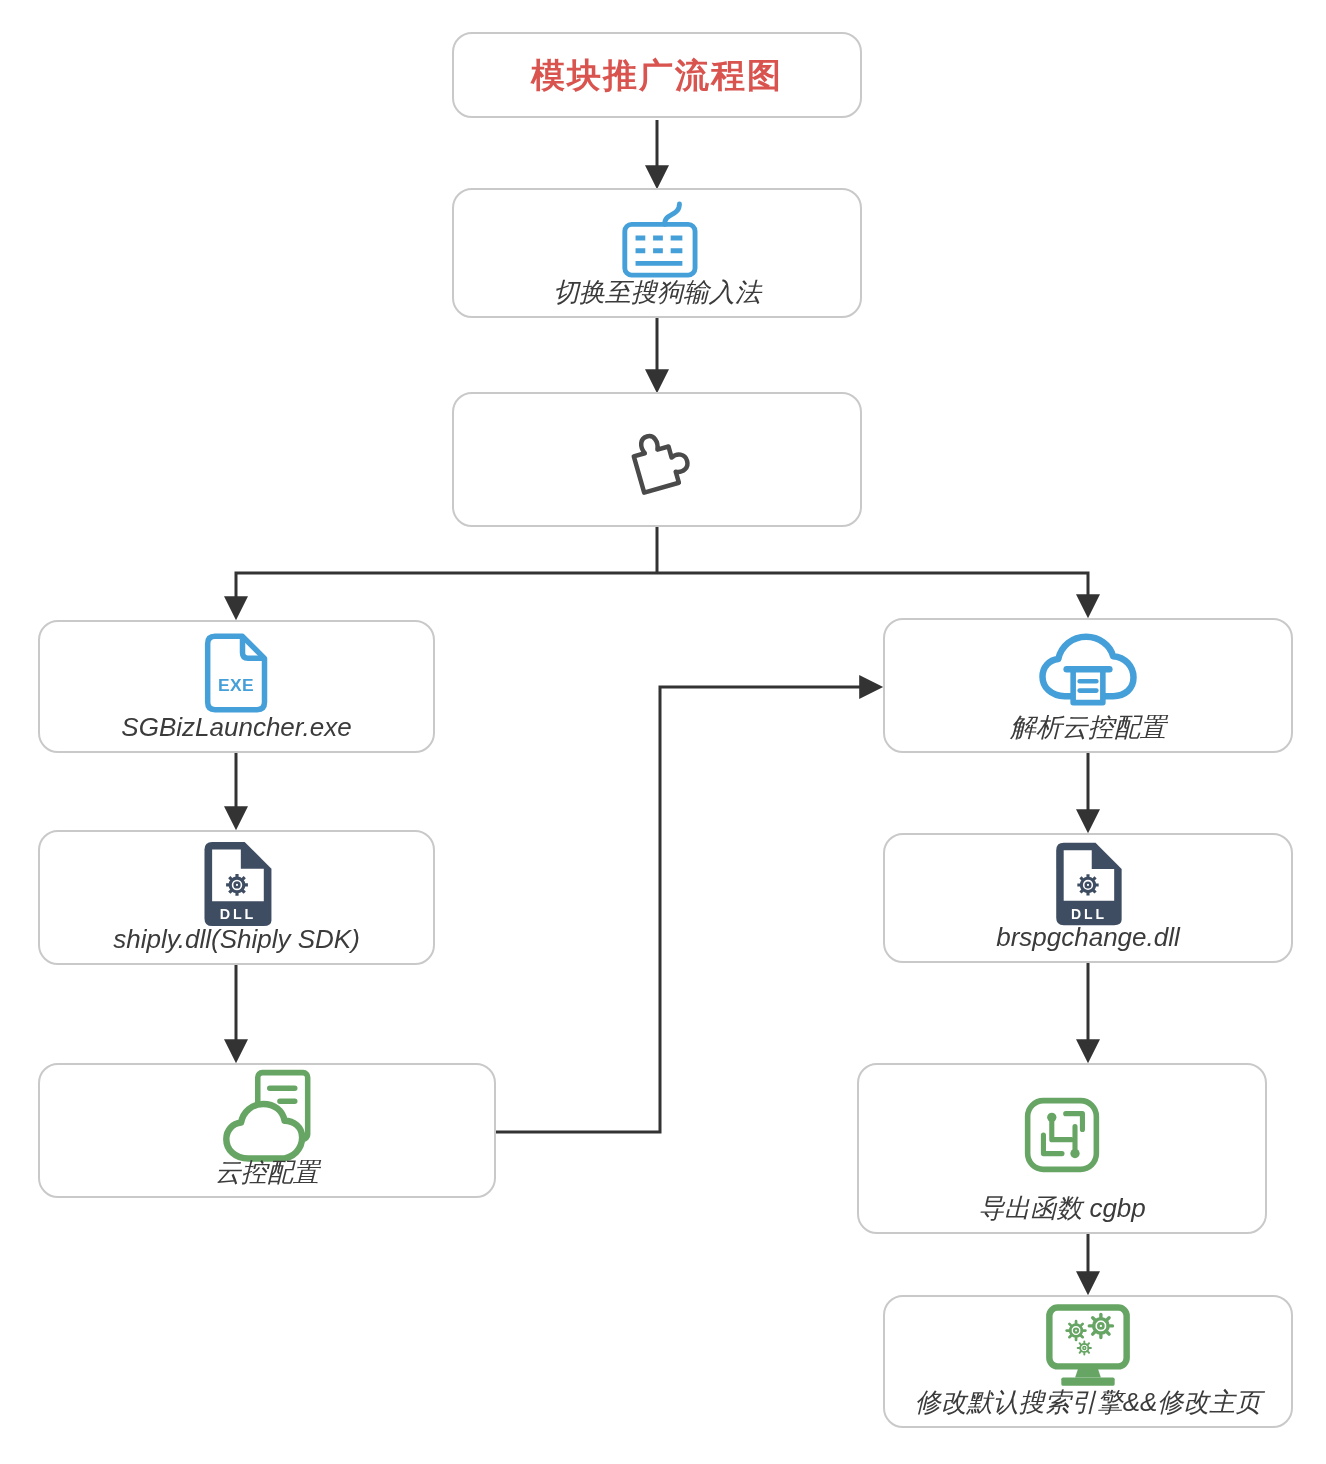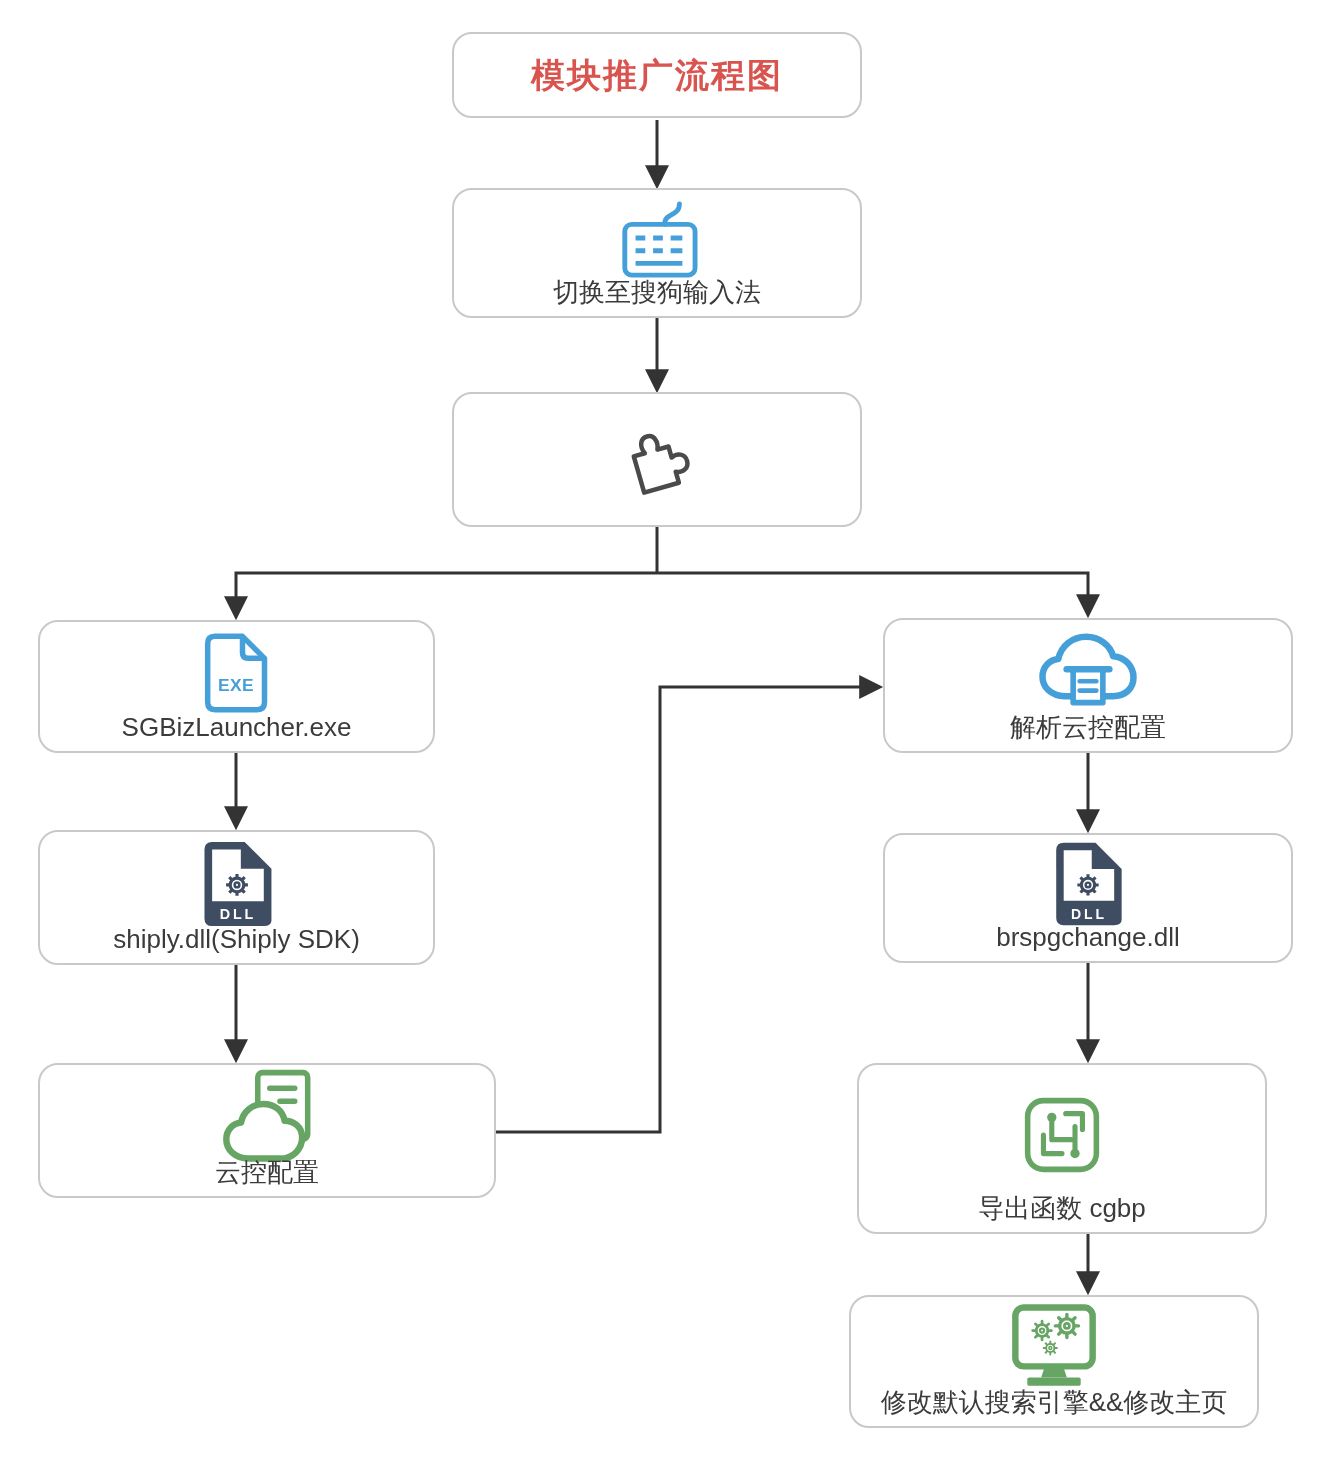--- a/index.html
+++ b/index.html
@@ -4,34 +4,34 @@
 <style>
   html,body{margin:0;padding:0;background:#ffffff;}
   body{font-family:"Liberation Sans","DejaVu Sans",sans-serif;}
   .canvas{position:relative;width:1326px;height:1464px;background:#ffffff;overflow:hidden;}
   .connectors{position:absolute;left:0;top:0;width:1326px;height:1464px;}
   .edge{stroke:#333333;stroke-width:3;fill:none;}
   .node{position:absolute;background:#ffffff;border:2px solid #c9c9c9;border-radius:20px;
         box-sizing:border-box;display:flex;flex-direction:column;align-items:center;
         justify-content:flex-end;padding:10px 6px 9px;}
   .node .icon{flex:1;display:flex;align-items:center;justify-content:flex-start;min-height:0;}
-  .label{font-size:26px;color:#3b3b3b;white-space:nowrap;line-height:1.1;}
+  .label{font-size:26px;color:#3b3b3b;white-space:nowrap;line-height:1.1;font-style:italic;}
   .title-node{justify-content:center;}
   .title-label{font-size:34px;font-weight:bold;color:#d9534f;letter-spacing:2px;white-space:nowrap;}
 
   #n-title   {left:452px;top:32px;  width:410px;height:86px;}
   #n-switch  {left:452px;top:188px; width:410px;height:130px;}
   #n-sogoupy {left:452px;top:392px; width:410px;height:135px;}
   #n-launcher{left:38px; top:620px; width:397px;height:133px;}
   #n-parse   {left:883px;top:618px; width:410px;height:135px;}
   #n-shiply  {left:38px; top:830px; width:397px;height:135px;}
   #n-brspg   {left:883px;top:833px; width:410px;height:130px;}
   #n-cloudcfg{left:38px; top:1063px;width:458px;height:135px;}
   #n-cgbp    {left:857px;top:1063px;width:410px;height:171px;}
-  #n-modify  {left:849px;top:1295px;width:410px;height:133px;}
+  #n-modify  {left:883px;top:1295px;width:410px;height:133px;}
 
   .hiddefs{position:absolute;width:0;height:0;overflow:hidden;}
 </style>
 </head>
 <body>
 
 <svg class="hiddefs" aria-hidden="true">
   <defs>
     <g id="gear">
       <circle r="7.5" fill="none" stroke-width="3.5"></circle>

